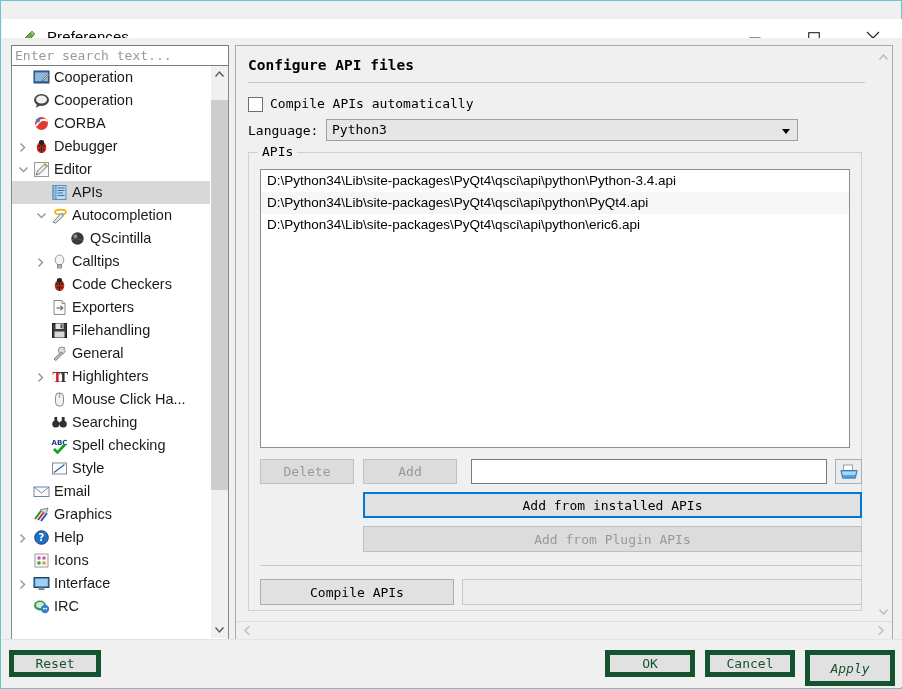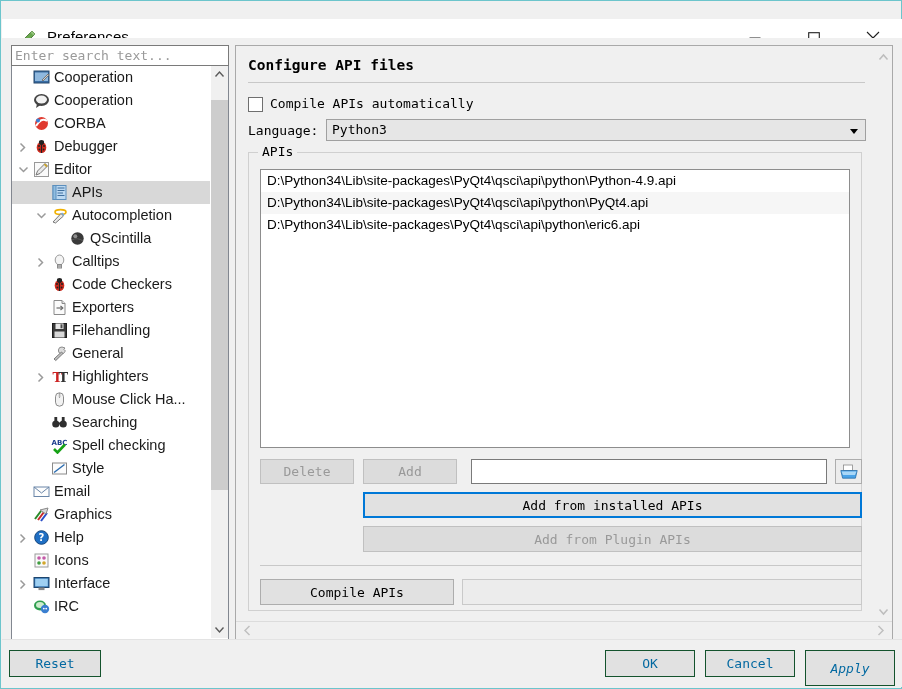--- a/index.html
+++ b/index.html
@@ -210,21 +210,21 @@
   #lang-lbl {
     position: absolute;
     left: 12px; top: 77px;
     font-family: "DejaVu Sans Mono", monospace;
     font-size: 13px;
     color: #000;
   }
   #lang-combo {
     position: absolute;
     left: 90px; top: 73px;
-    width: 540px; height: 22px;
+    width: 472px; height: 22px;
     box-sizing: border-box;
     border: 1px solid #a0a0a0;
     background: #e6e6e6;
     cursor: default;
   }
   #lang-value {
     position: absolute;
     left: 5px; top: 2px;
     font-family: "DejaVu Sans Mono", monospace;
     font-size: 13px;
@@ -377,25 +377,25 @@
     position: absolute;
     left: 1px; bottom: 1px;
     width: 900px; height: 47px;
     background: #f0f0f0;
     border-top: 1px solid #e3e3e3;
   }
   .fbtn {
     position: absolute;
     top: 10px;
     box-sizing: border-box;
-    border: 1px solid #14532d;
+    border: 5px solid #14532d;
     background: #e1e1e1;
     font-family: "DejaVu Sans Mono", monospace;
     font-size: 13px;
-    color: #0369a1;
+    color: #14532d;
     cursor: default;
     display: flex;
     align-items: center;
     justify-content: center;
     padding: 0;
   }
   #btn-reset  { left: 7px;   width: 92px; height: 27px; }
   #btn-ok     { left: 603px; width: 90px; height: 27px; }
   #btn-cancel { left: 703px; width: 90px; height: 27px; }
   #btn-apply  { left: 803px; width: 90px; height: 36px; font-style: italic; }
@@ -711,21 +711,21 @@
         <div id="lang-lbl">Language:</div>
         <div id="lang-combo">
           <span id="lang-value">Python3</span>
           <span id="lang-arrow"></span>
         </div>
 
         <div id="apis-group">
           <span id="apis-group-title">APIs</span>
 
           <div id="api-list">
-              <div class="api-row">D:\Python34\Lib\site-packages\PyQt4\qsci\api\python\Python-4.9.api</div>
+              <div class="api-row">D:\Python34\Lib\site-packages\PyQt4\qsci\api\python\Python-3.4.api</div>
               <div class="api-row alt">D:\Python34\Lib\site-packages\PyQt4\qsci\api\python\PyQt4.api</div>
               <div class="api-row">D:\Python34\Lib\site-packages\PyQt4\qsci\api\python\eric6.api</div>
             </div>
 
           <div class="gbtn disabled" id="btn-delete">Delete</div>
           <div class="gbtn disabled" id="btn-add">Add</div>
 
           <input id="path-input" type="text" style="">
 
           <div id="btn-browse">

